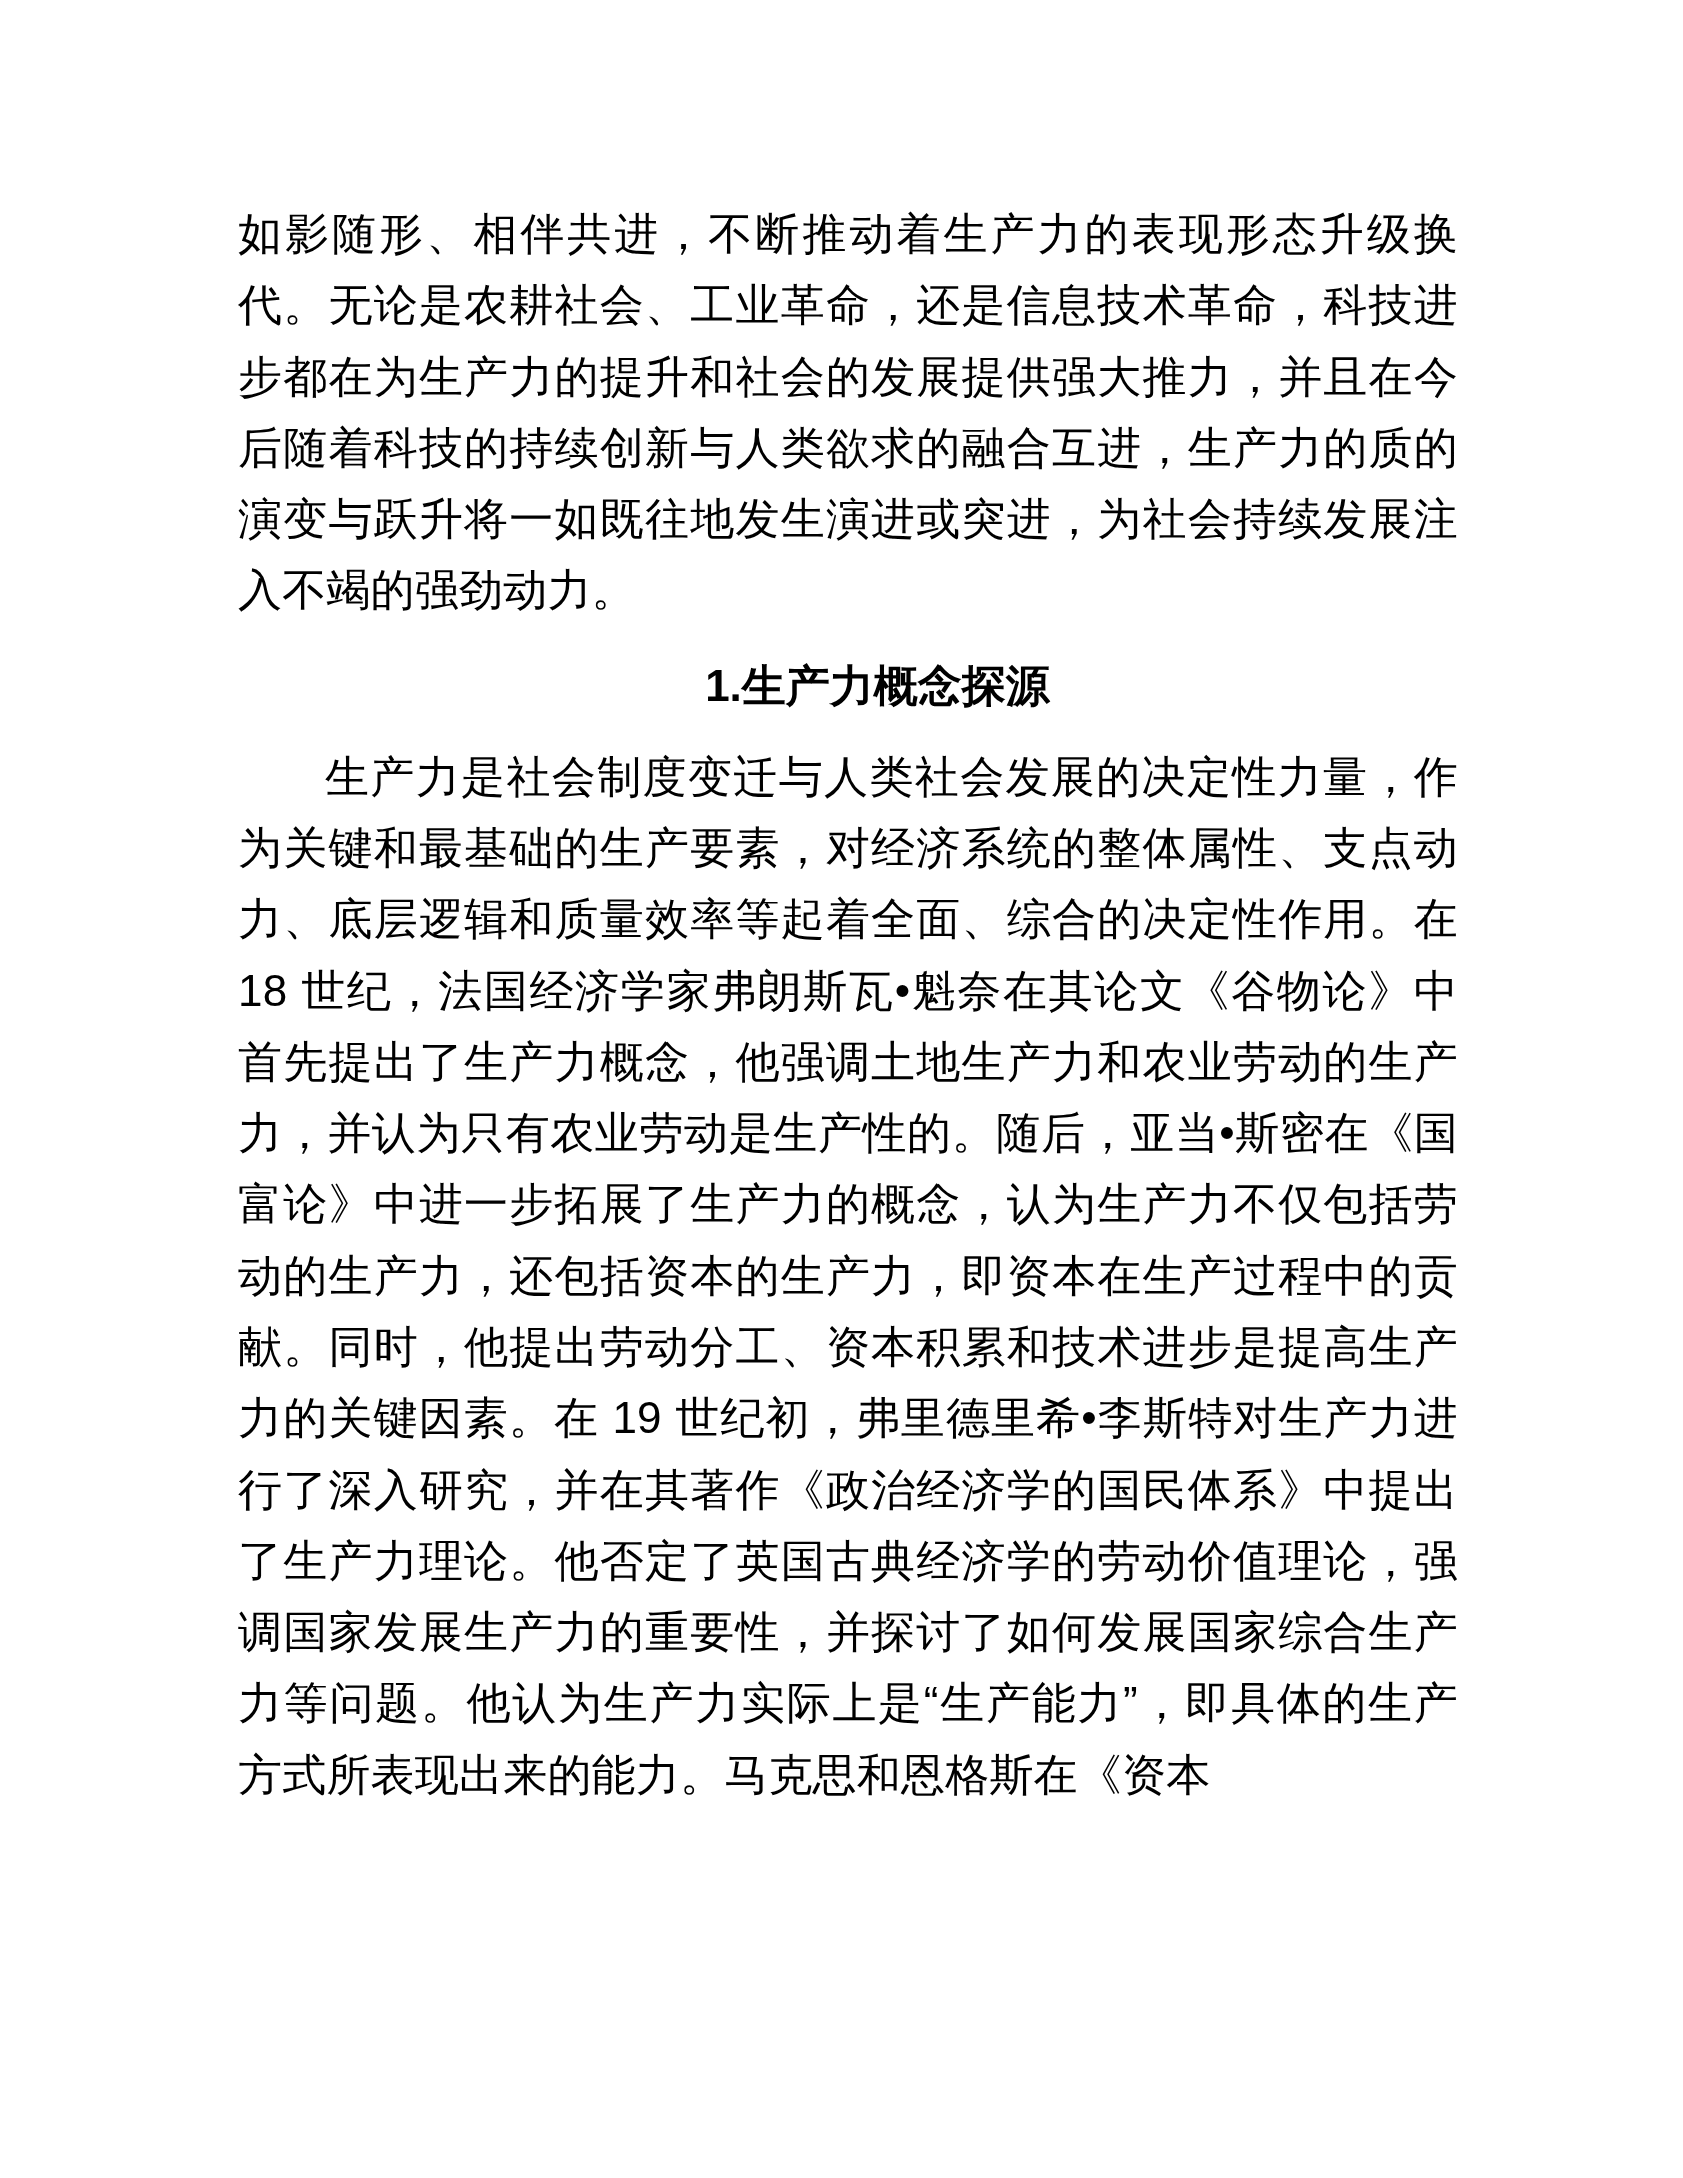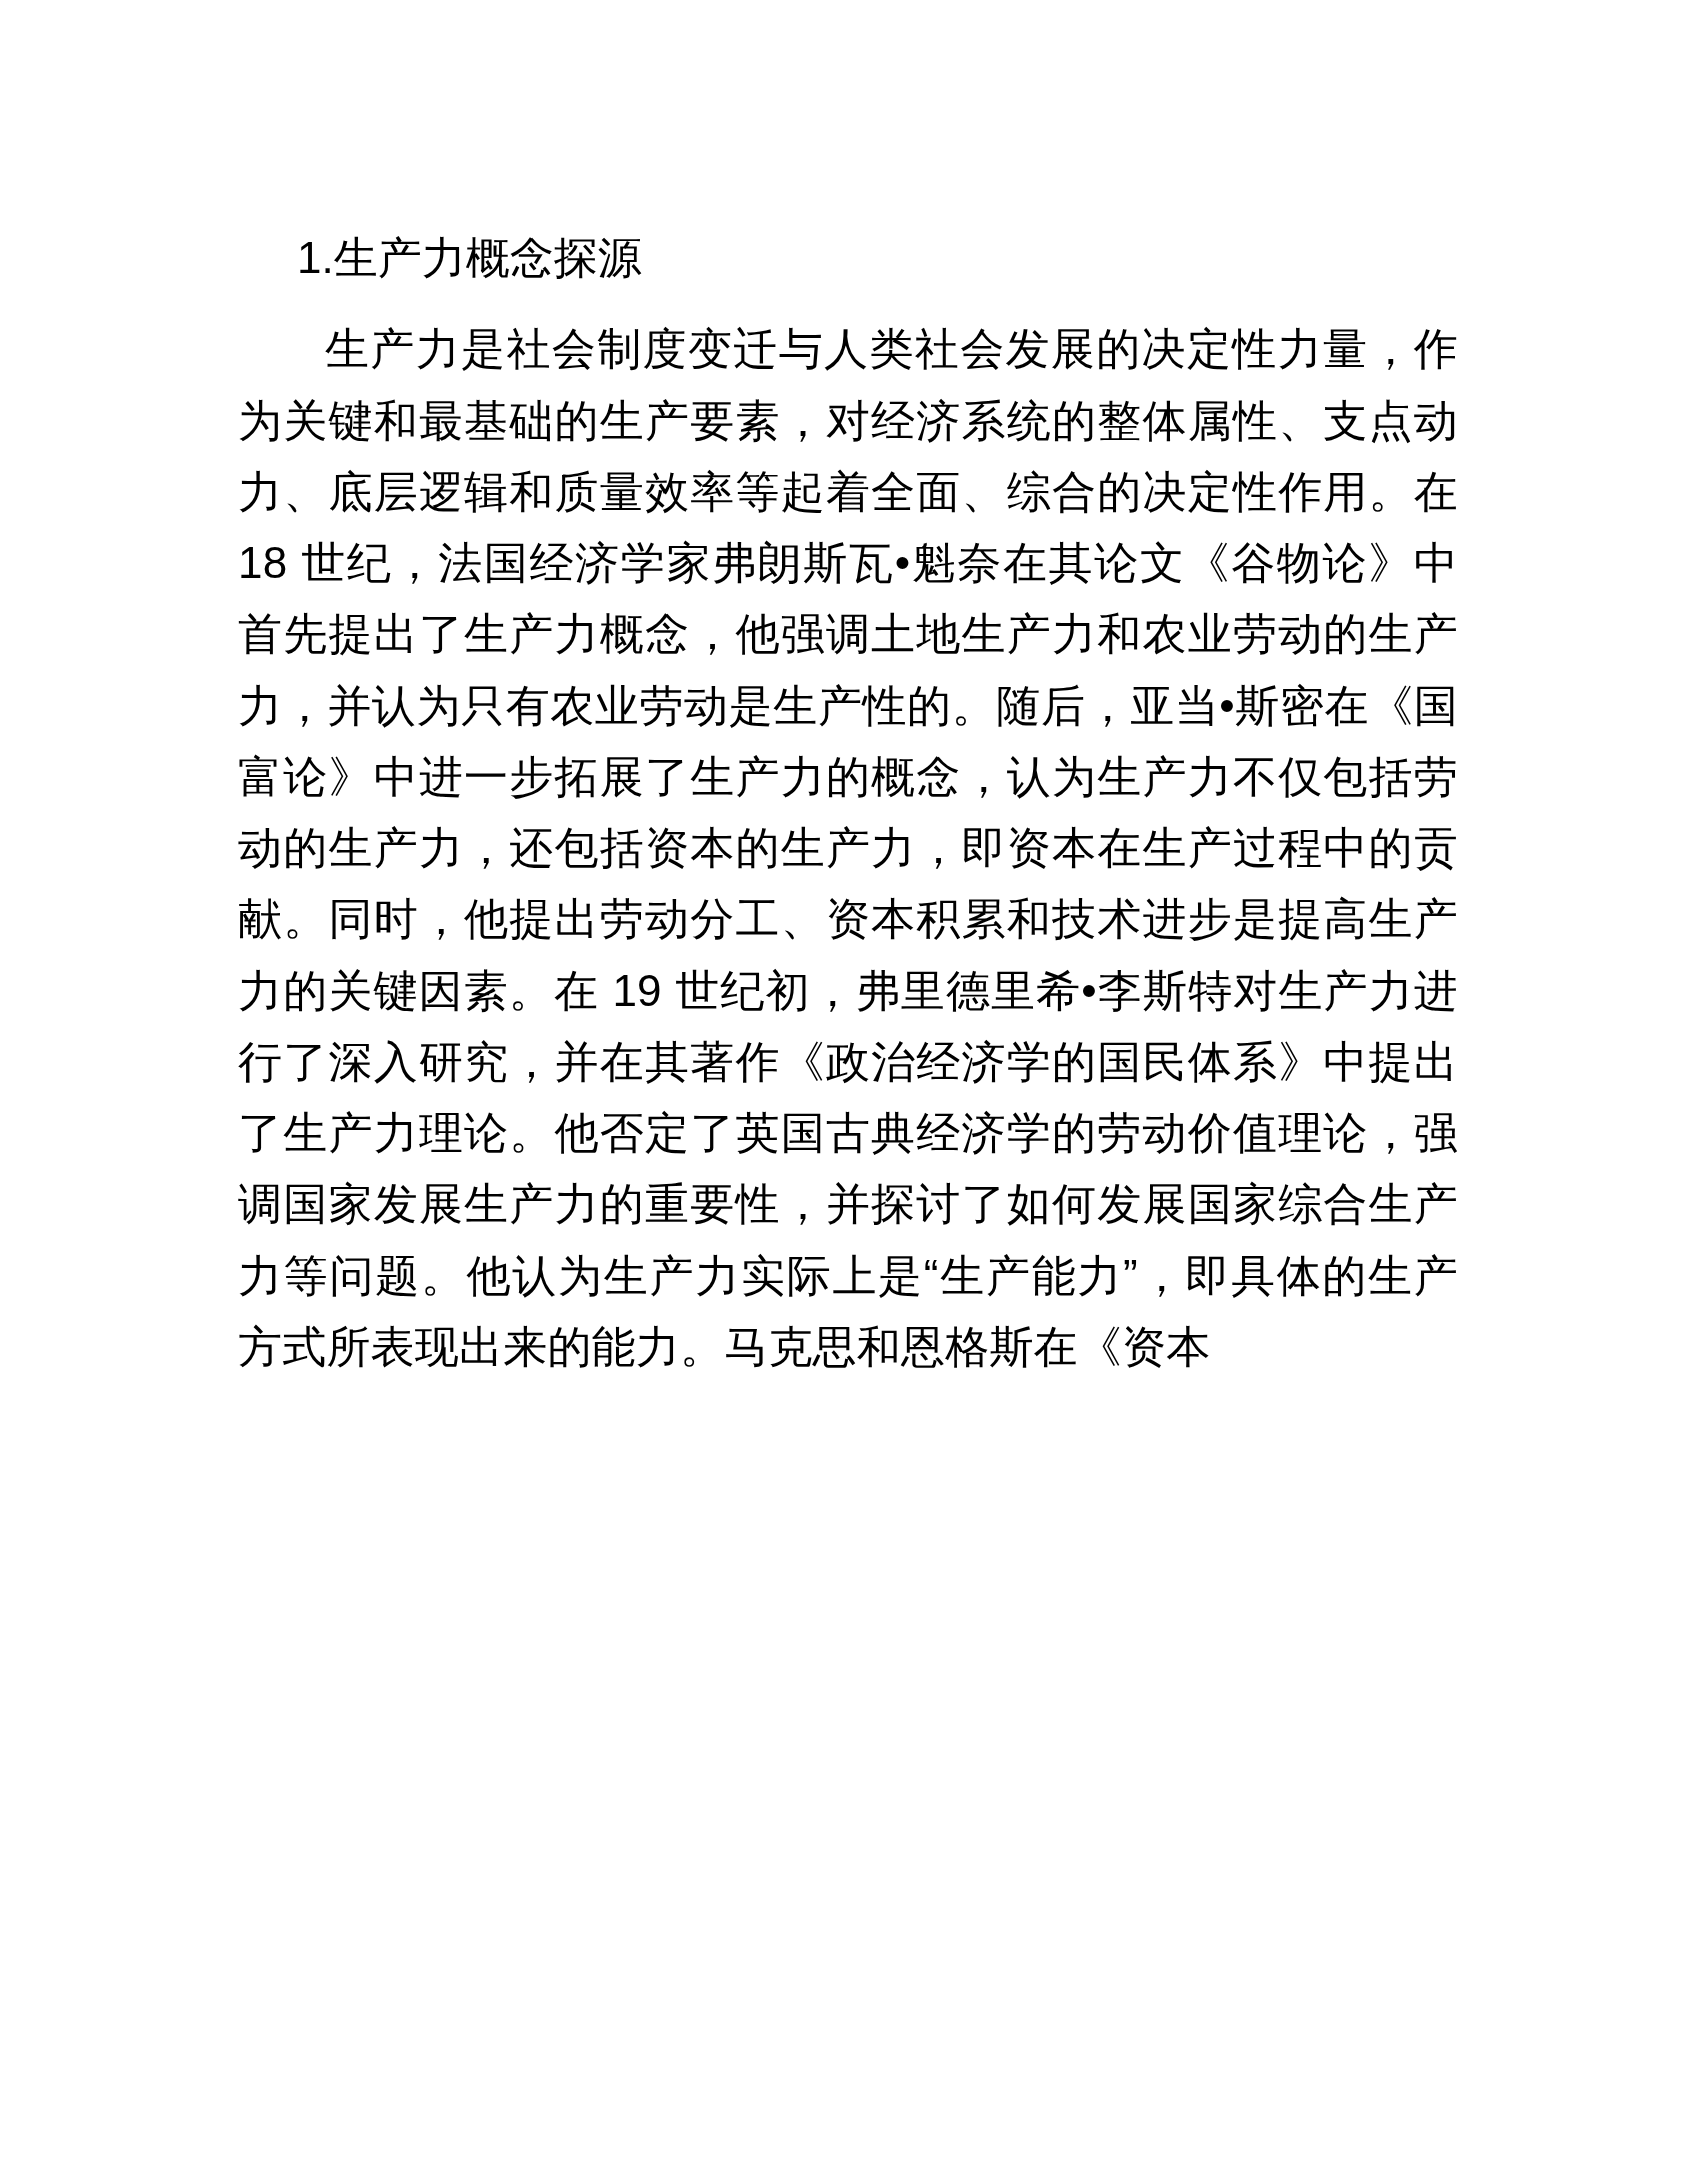--- a/index.html
+++ b/index.html
@@ -35,32 +35,34 @@
     font-weight: 400;
   }
   .indent-2 {
     text-indent: 87px;
   }
   .heading {
     margin: 24px 0 20px 0;
     font-size: 44px;
     line-height: 1.62;
     text-indent: 59px;
-    font-weight: 400;
+    font-weight: 700;
+    text-align: center;
   }
   .clipped {
     overflow: hidden;
   }
 </style>
 </head>
 <body>
 
 <div class="page">
   <div class="doc-body clipped">
 
+    <p class="para">如影随形、相伴共进，不断推动着生产力的表现形态升级换代。无论是农耕社会、工业革命，还是信息技术革命，科技进步都在为生产力的提升和社会的发展提供强大推力，并且在今后随着科技的持续创新与人类欲求的融合互进，生产力的质的演变与跃升将一如既往地发生演进或突进，为社会持续发展注入不竭的强劲动力。</p>
 
     <p class="heading">1.生产力概念探源</p>
 
     <p class="para indent-2">生产力是社会制度变迁与人类社会发展的决定性力量，作为关键和最基础的生产要素，对经济系统的整体属性、支点动力、底层逻辑和质量效率等起着全面、综合的决定性作用。在 18 世纪，法国经济学家弗朗斯瓦•魁奈在其论文《谷物论》中首先提出了生产力概念，他强调土地生产力和农业劳动的生产力，并认为只有农业劳动是生产性的。随后，亚当•斯密在《国富论》中进一步拓展了生产力的概念，认为生产力不仅包括劳动的生产力，还包括资本的生产力，即资本在生产过程中的贡献。同时，他提出劳动分工、资本积累和技术进步是提高生产力的关键因素。在 19 世纪初，弗里德里希•李斯特对生产力进行了深入研究，并在其著作《政治经济学的国民体系》中提出了生产力理论。他否定了英国古典经济学的劳动价值理论，强调国家发展生产力的重要性，并探讨了如何发展国家综合生产力等问题。他认为生产力实际上是“生产能力”，即具体的生产方式所表现出来的能力。马克思和恩格斯在《资本</p>
 
   </div>
 </div>
 
 
 </body></html>

